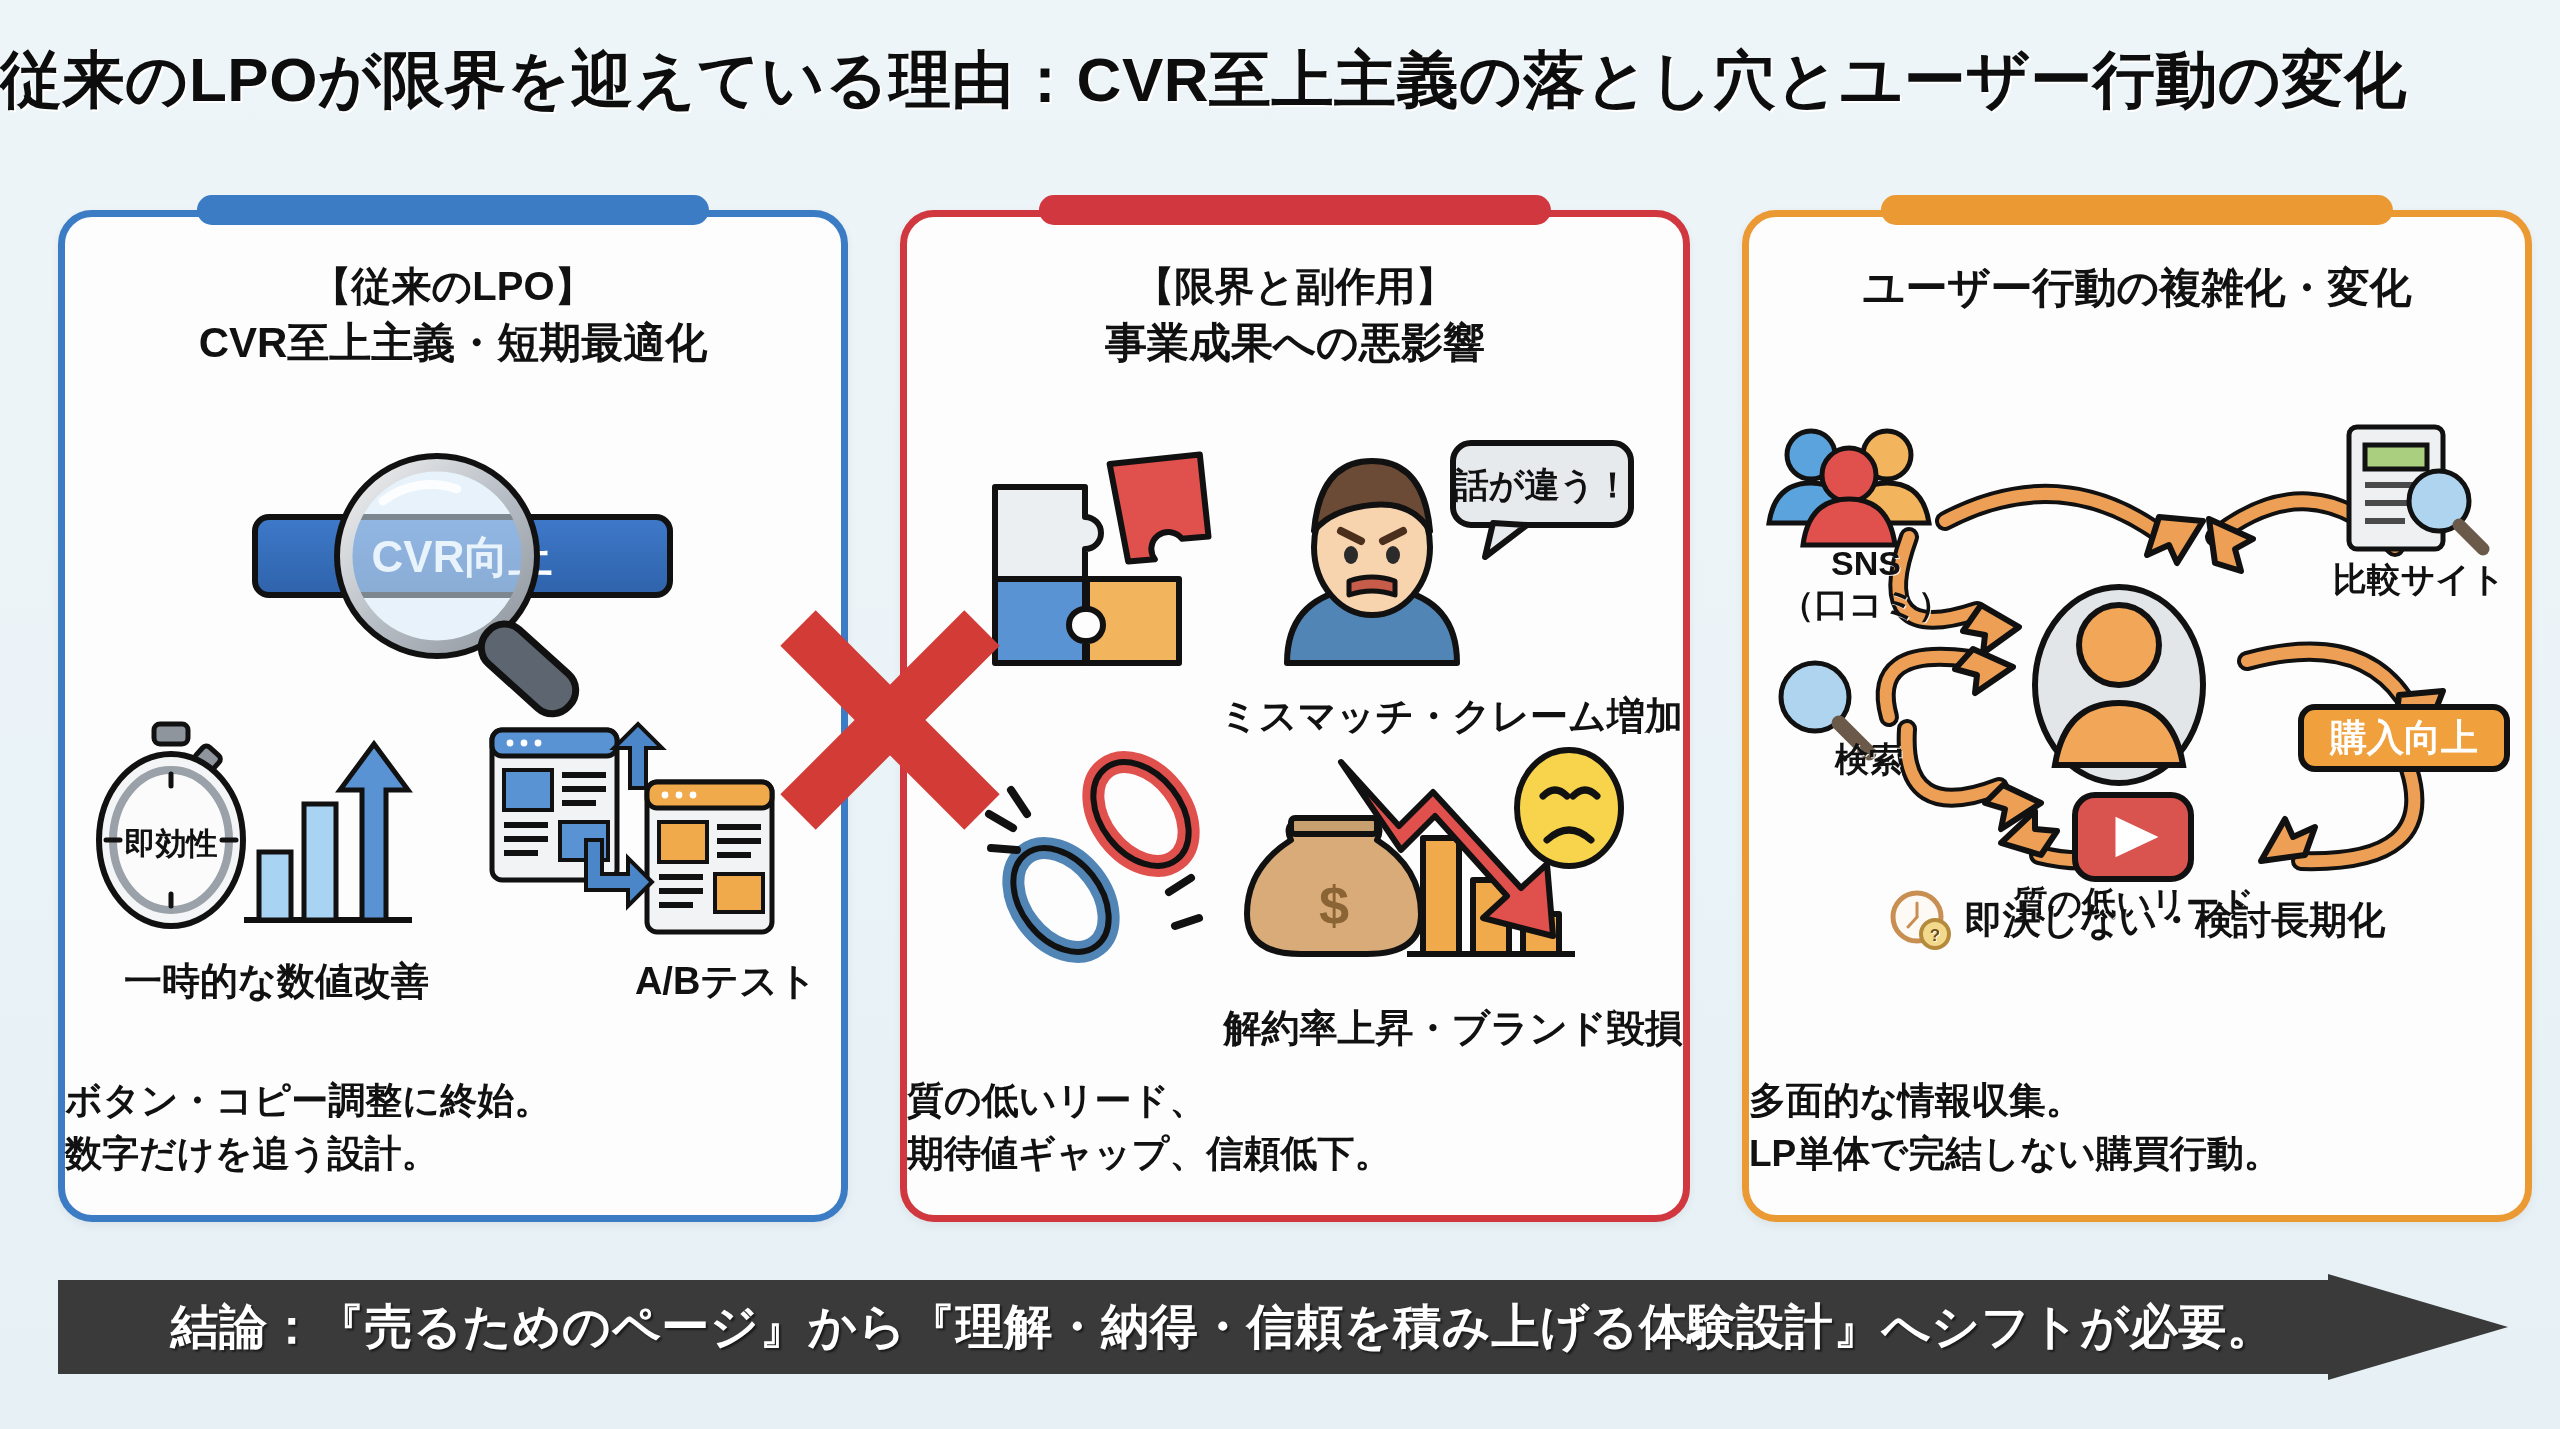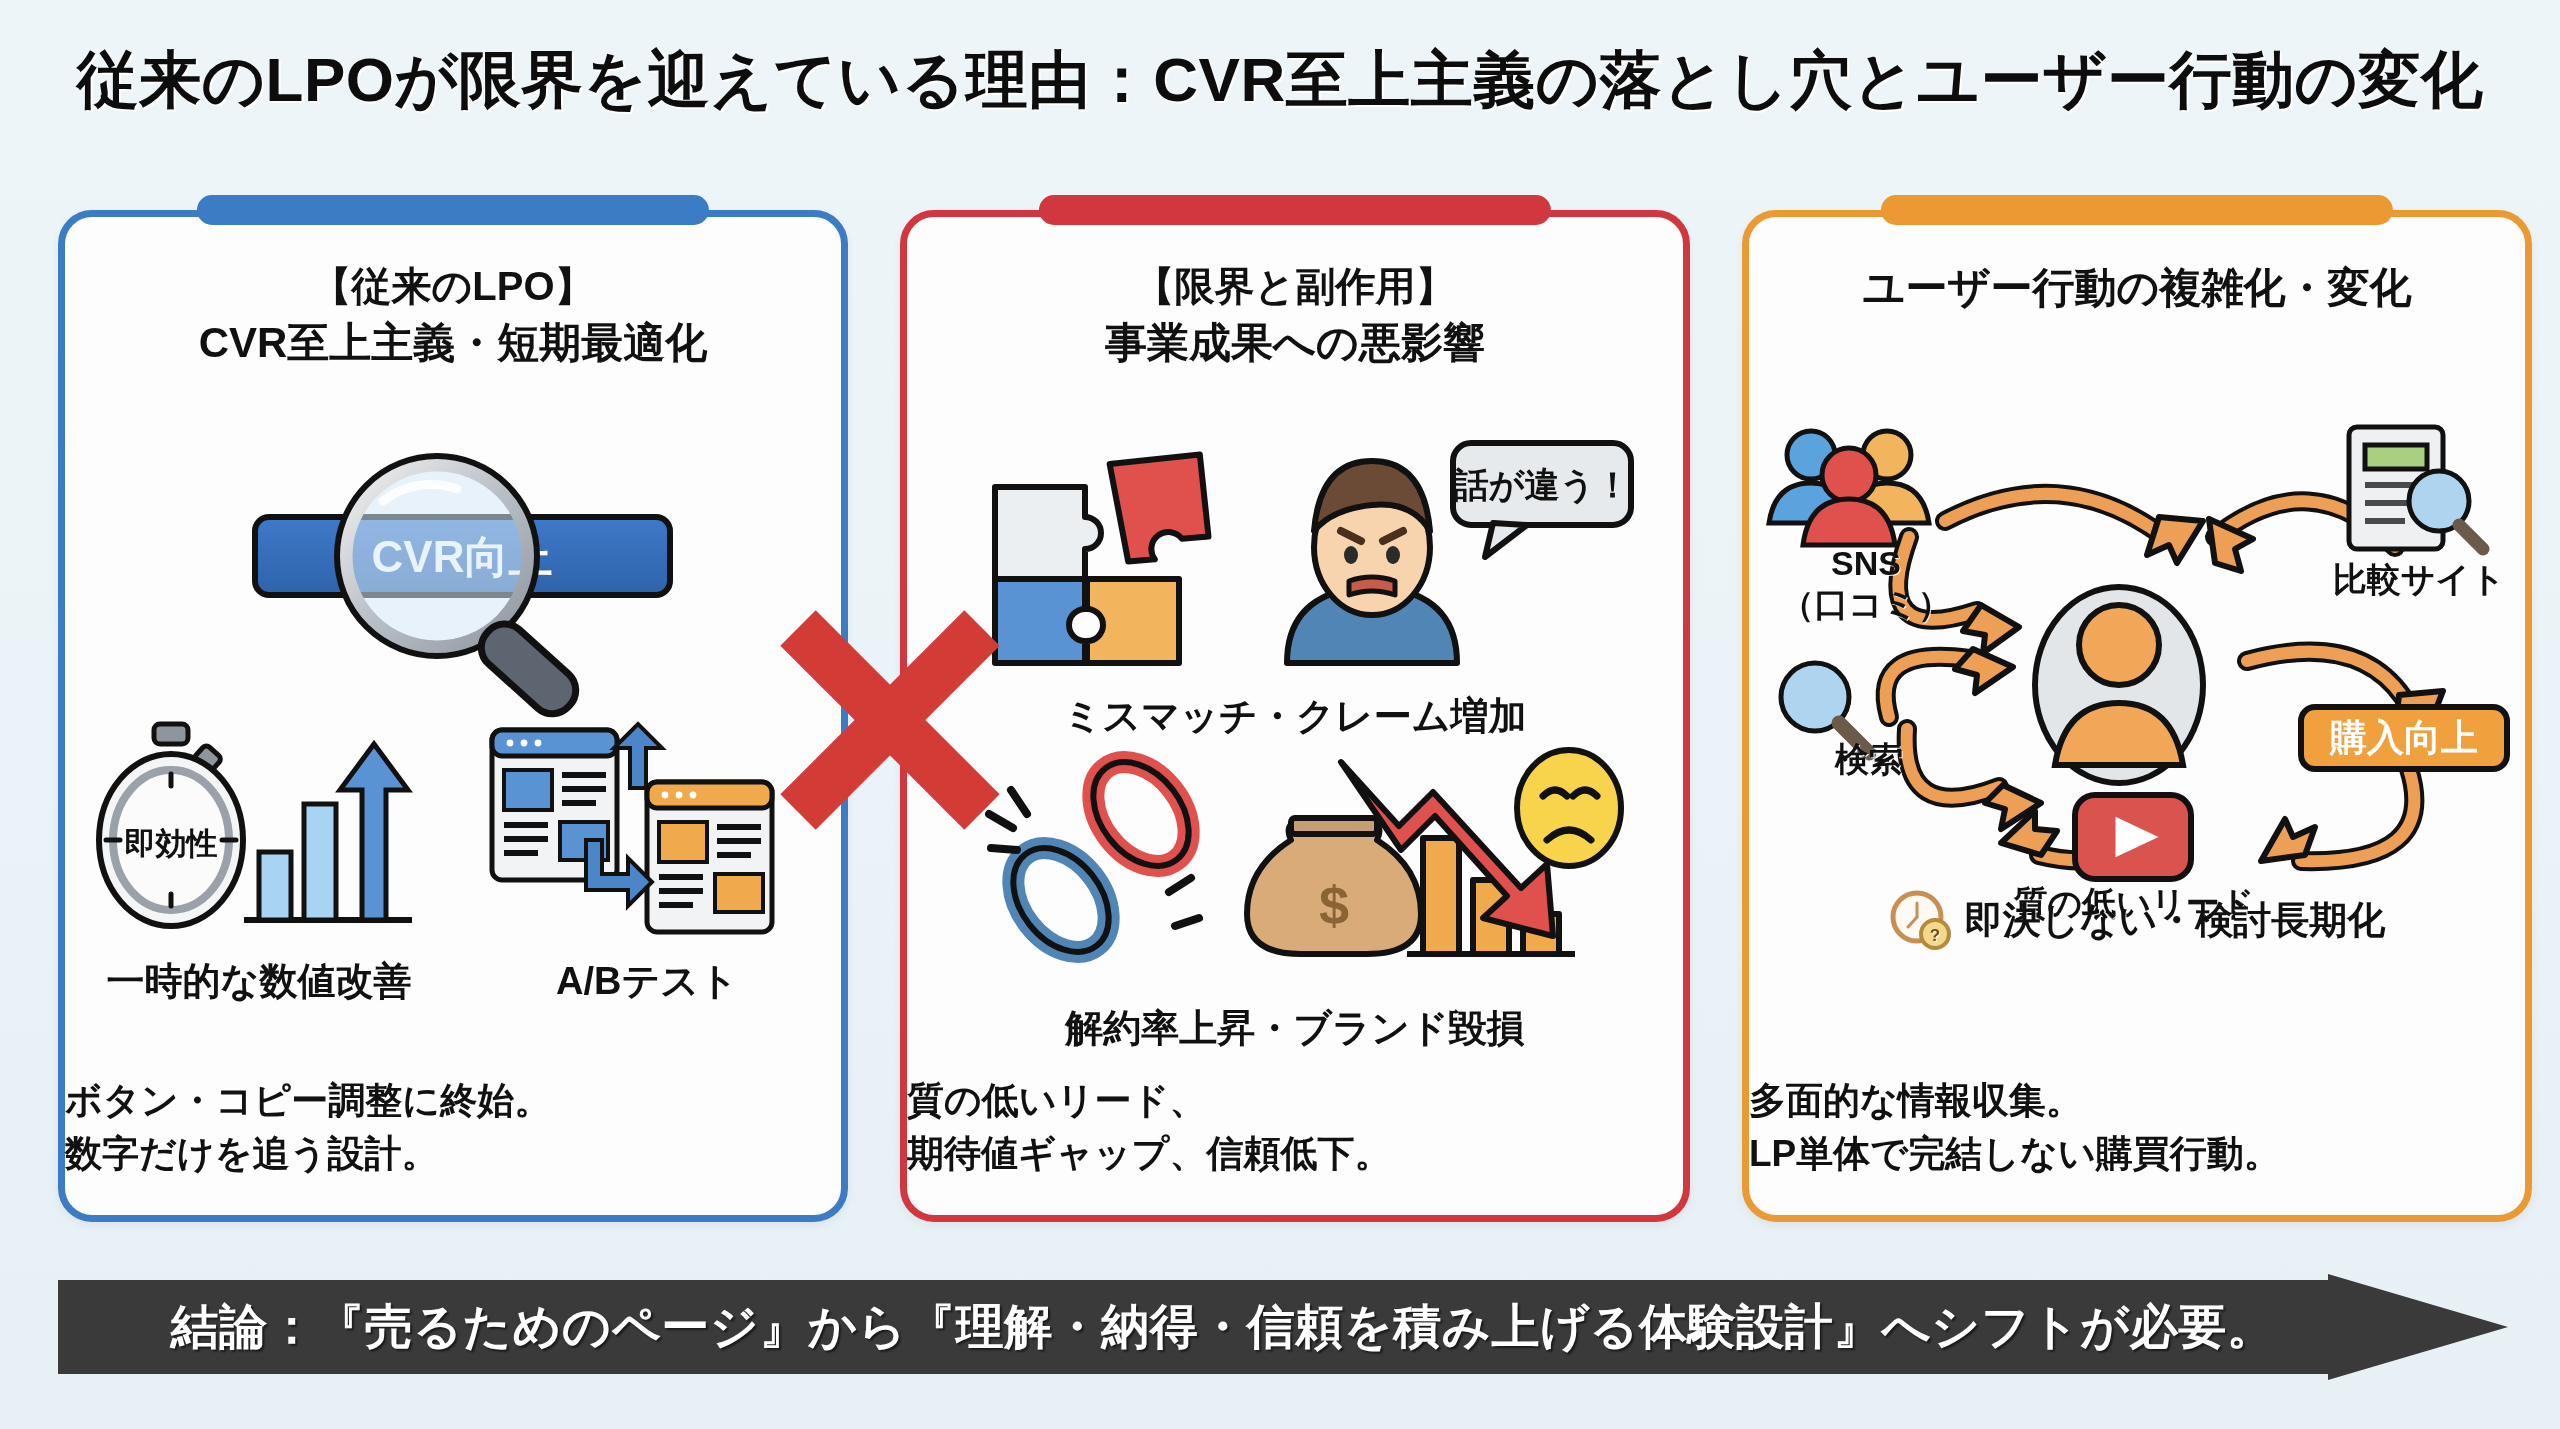--- a/index.html
+++ b/index.html
@@ -6,21 +6,21 @@
   html, body {
     width: 2560px; height: 1429px;
     background: linear-gradient(180deg,#eef5f8 0%, #eaf3f7 55%, #e6f0f5 100%);
     font-family: "Liberation Sans", "DejaVu Sans", sans-serif;
     overflow: hidden;
   }
   #stage { position: relative; width: 2560px; height: 1429px; }
 
   
   .title {
-    position: absolute; top: 38px; left: 0; width: 2560px;
+    position: absolute; top: 38px; left: 0; width: 2364px;
     text-align: center;
     font-size: 62px; font-weight: 700; color: #0d0d0d;
     letter-spacing: .5px;
     text-shadow: 2px 2px 0 rgba(255,255,255,.9);
     white-space: nowrap;
   }
 
   
   .panel {
     position: absolute;
@@ -47,21 +47,21 @@
   }
   .panel-head .sub { font-size: 42px; }
 
   .panel-foot {
     position:absolute; left:0; right:0; bottom: 34px;
     text-align:left; font-size: 37px; font-weight:700;
     color:#111; line-height:1.45;
     text-shadow: 1px 1px 0 rgba(255,255,255,.8);
   }
   .cap {
-    font-size: 38px; font-weight:700; color:#111; text-align:center;
+    font-size: 38px; font-weight:700; color:#111; text-align:right;
     text-shadow: 1px 1px 0 rgba(255,255,255,.8);
   }
 
   
   .p1-mag { position:absolute; left:0; right:0; top:238px; height:200px; }
   .p1-row { position:absolute; left:0; right:0; top:460px; height:330px;
             display:flex; justify-content:space-around; align-items:flex-end; }
   .p1-cell { width: 340px; text-align:center; }
   .p1-cell .art { height: 220px; display:flex; align-items:flex-end; justify-content:center; }
   .p1-cell .cap { margin-top: 14px; }

